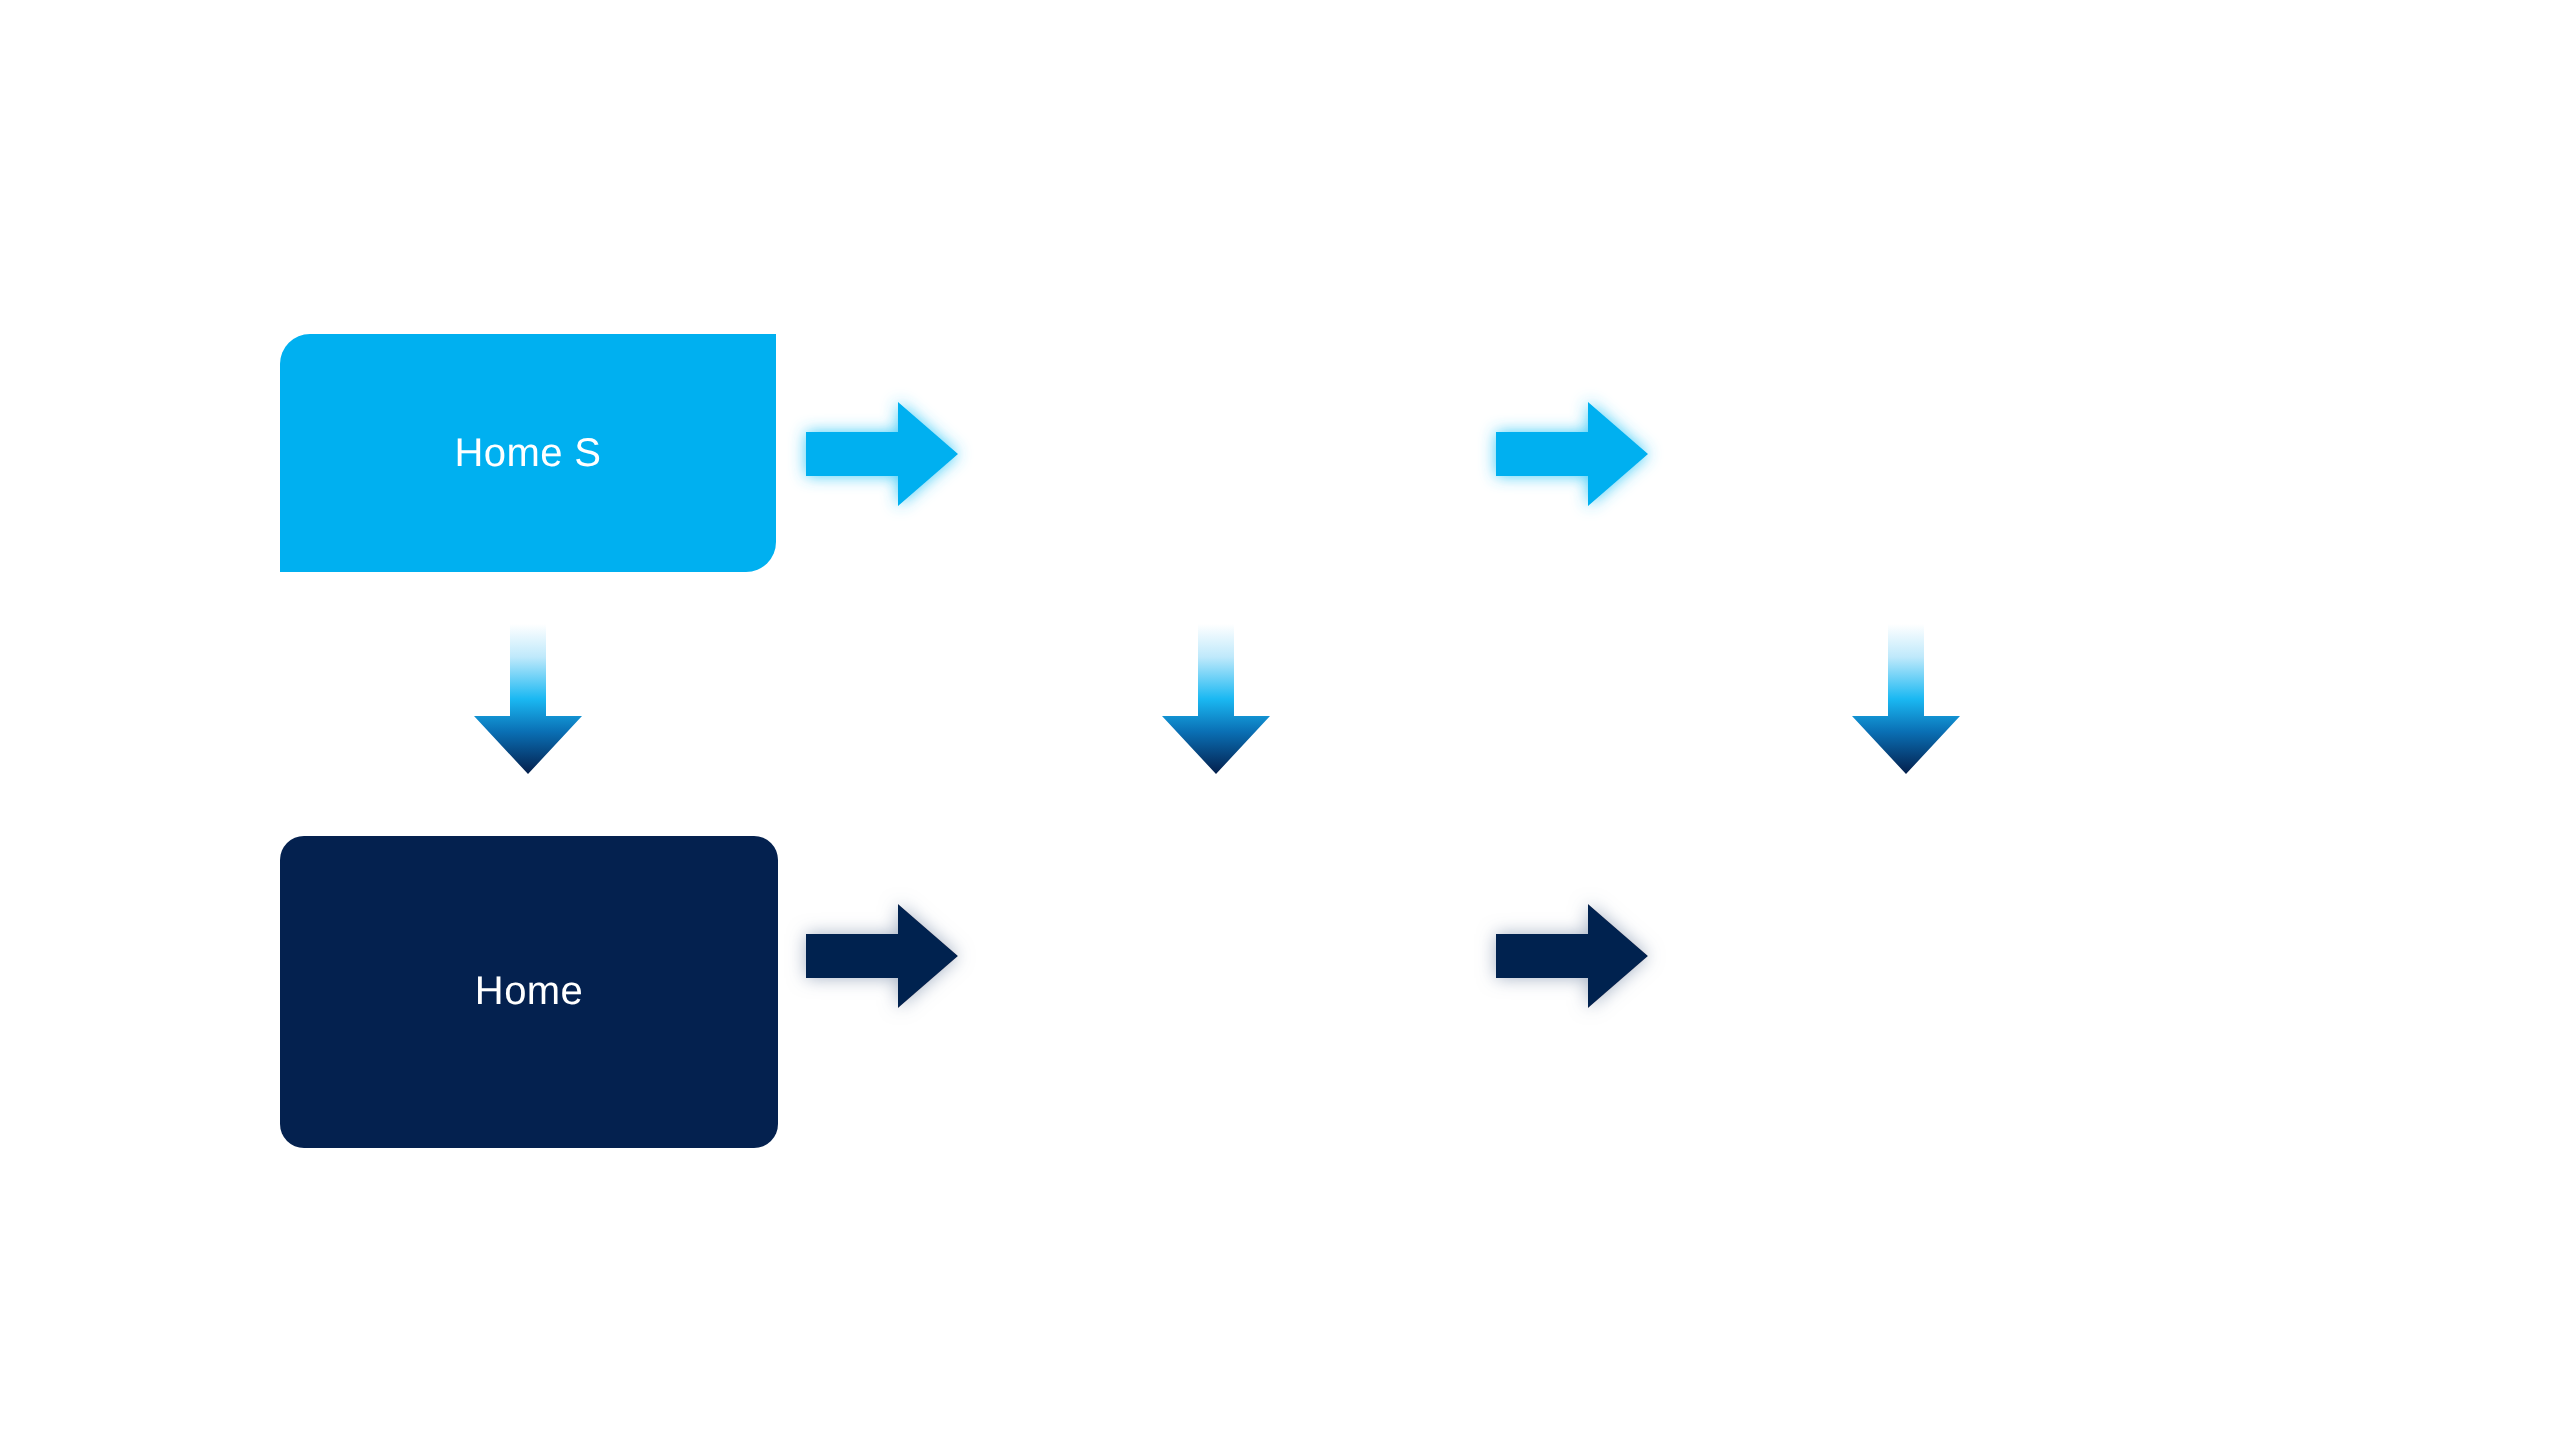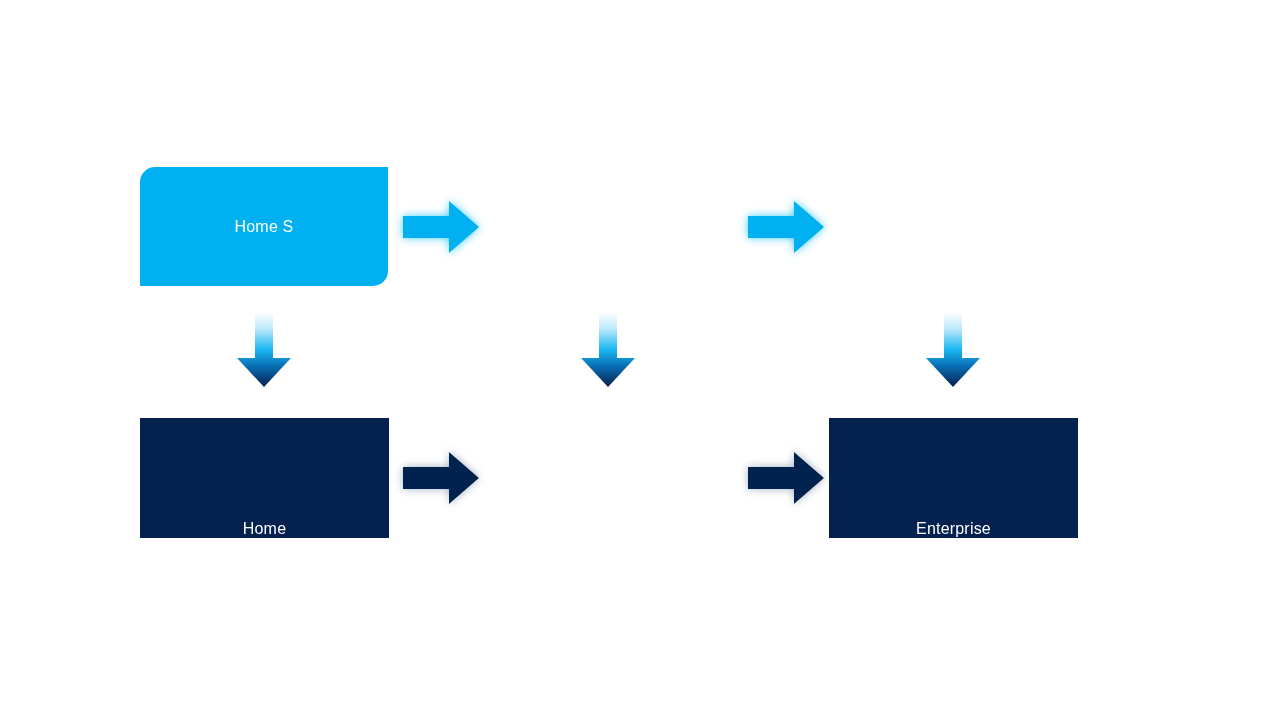--- a/index.html
+++ b/index.html
@@ -21,40 +21,39 @@
   }
 
   
   .node {
     position: absolute;
     display: flex;
     align-items: center;
     justify-content: center;
     box-sizing: border-box;
     color: #ffffff;
-    font-size: 16px;
+    font-size: 20px;
     font-weight: 400;
     letter-spacing: 0.2px;
     line-height: 1.2;
     user-select: none;
   }
   .node-top {
     width: 248px;
     height: 119px;
     top: 167px;
     background: #00b0f0;
     border-radius: 15px 0 15px 0;
   }
   .node-bottom {
     width: 249px;
-    height: 120px;
+    height: 156px;
     top: 418px;
     background: #04214f;
-    border-radius: 0;
-    align-items: flex-end;
+    border-radius: 12px;
   }
   .col-1 { left: 140px; }
   .col-2 { left: 485px; }
   .col-3 { left: 829px; }
 
   .node-label {
     pointer-events: none;
   }
 
   
@@ -91,23 +90,20 @@
     <span class="node-label">Home S</span>
   </div>
 
 
 
   <div class="node node-bottom col-1">
     <span class="node-label">Home</span>
   </div>
 
 
-  <div class="node node-bottom col-3">
-    <span class="node-label">Enterprise</span>
-  </div>
 
   <svg width="0" height="0" style="position:absolute" aria-hidden="true">
     <defs>
       <filter id="glow-cyan" x="-60%" y="-60%" width="220%" height="220%">
         <feDropShadow dx="0" dy="0" stdDeviation="4" flood-color="#36c9f7" flood-opacity="0.95"></feDropShadow>
       </filter>
       <filter id="glow-navy" x="-60%" y="-60%" width="220%" height="220%">
         <feDropShadow dx="0" dy="0" stdDeviation="4.5" flood-color="#9aa8bd" flood-opacity="0.9"></feDropShadow>
       </filter>
       <linearGradient id="vgrad" x1="0" y1="0" x2="0" y2="1">

